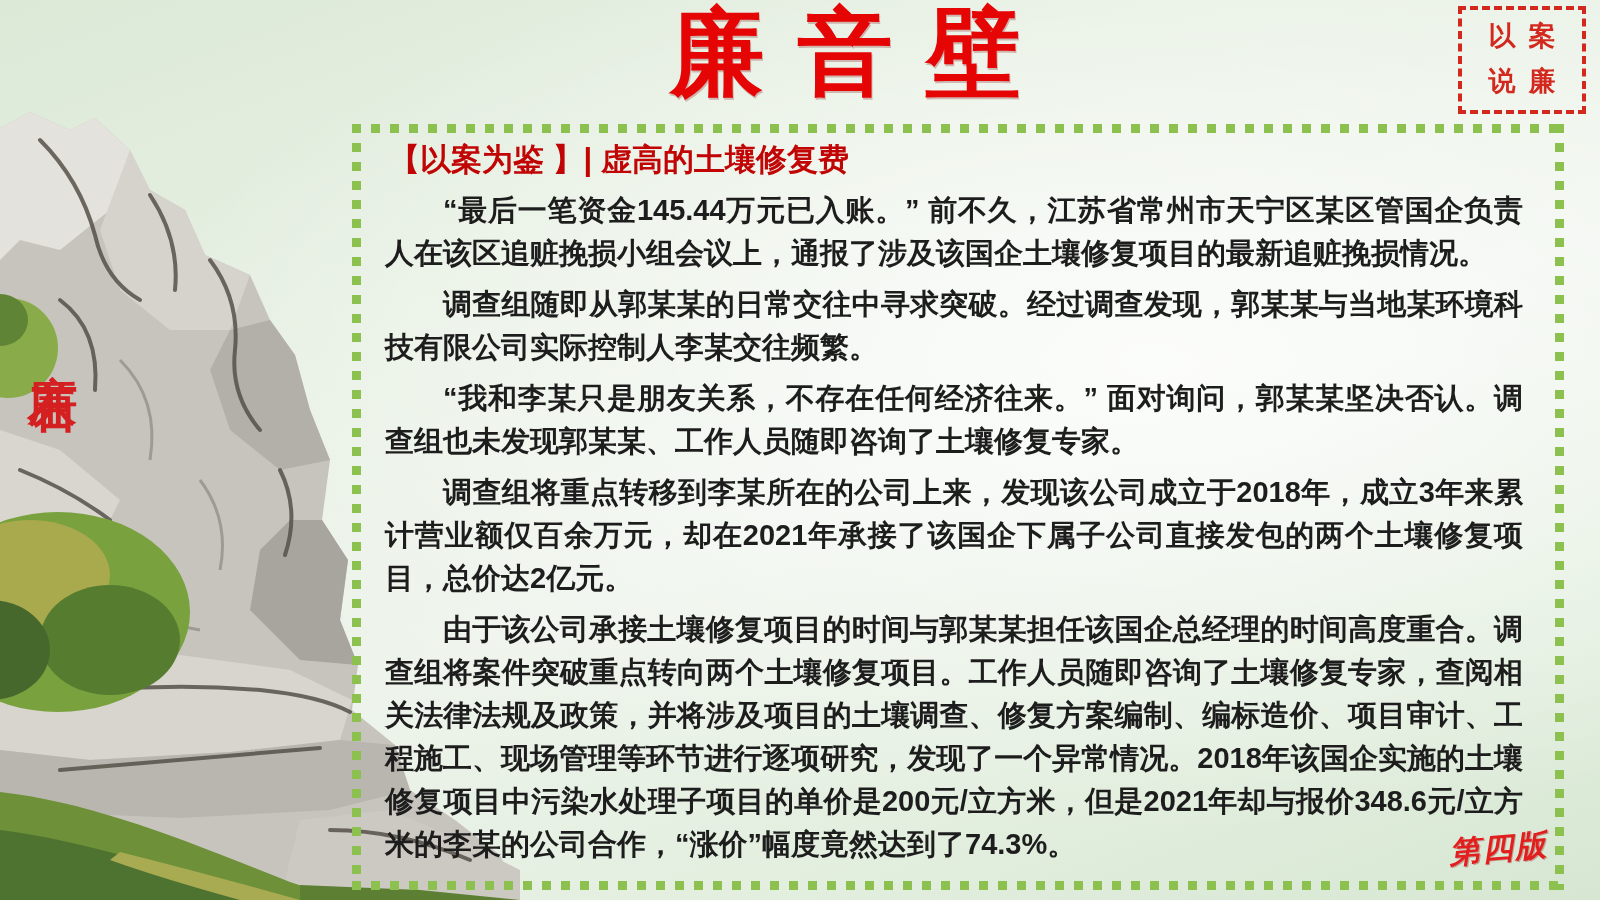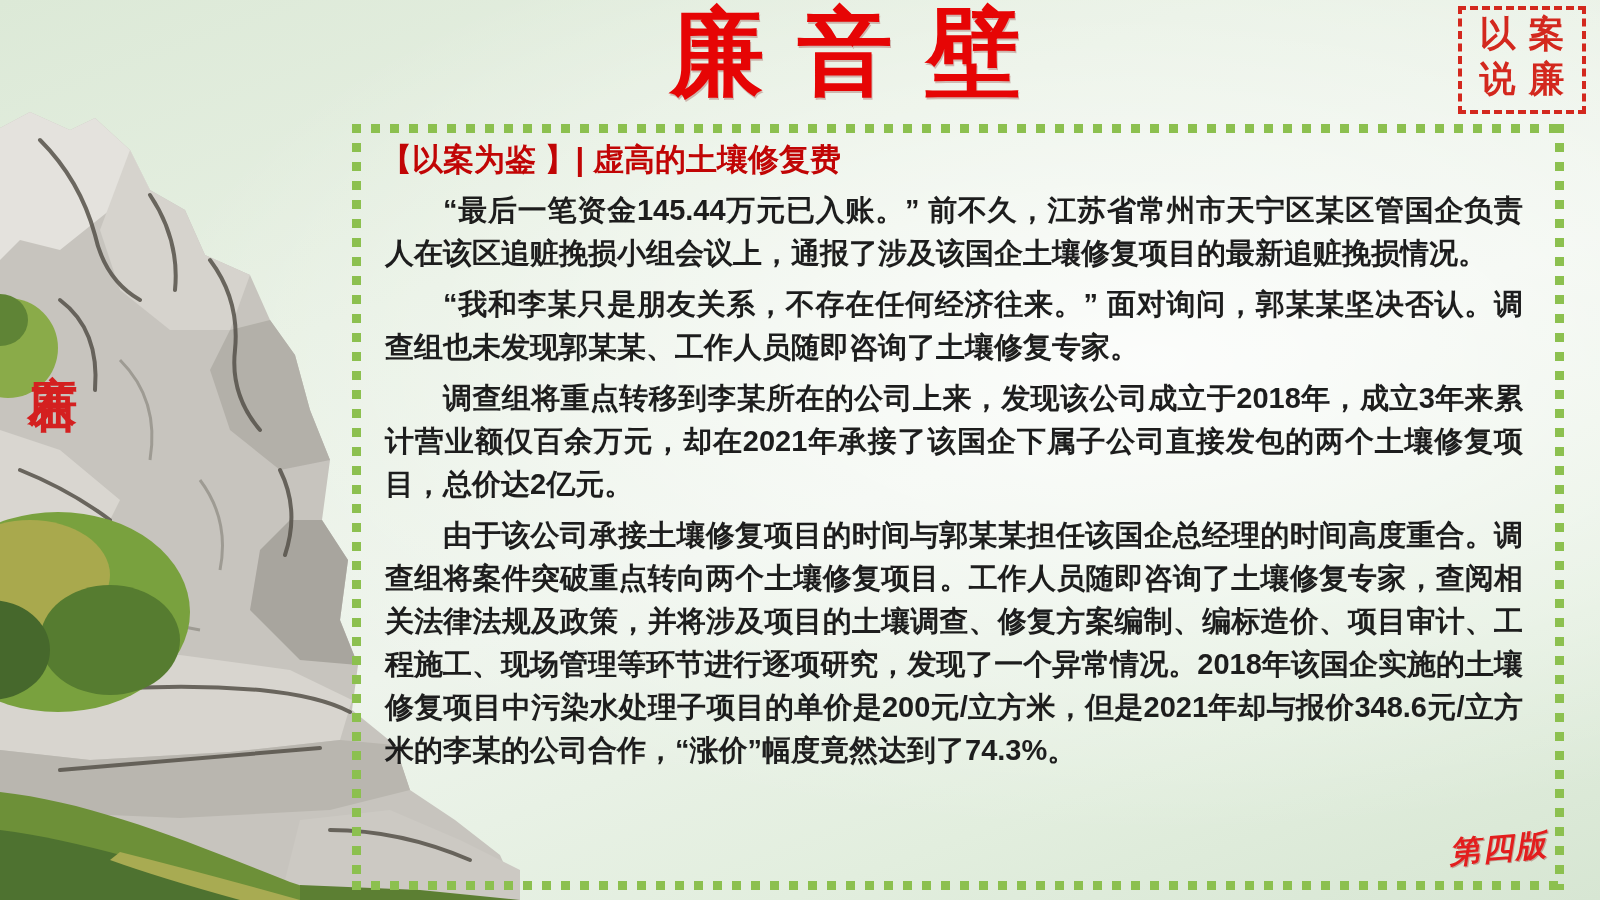--- a/index.html
+++ b/index.html
@@ -46,40 +46,40 @@
   }
   
   .badge{
     position:absolute;top:6px;right:14px;z-index:2;
     width:104px;
     border:4px dashed var(--badge-red);
     padding:4px 8px 6px 8px;
     text-align:center;
   }
   .badge-line{
-    font-size:36px;line-height:45px;font-weight:bold;
+    font-size:27px;line-height:45px;font-weight:bold;
     color:var(--badge-red);
     letter-spacing:13px;margin-right:-13px;
-    font-family:Liberation Mono, monospace;
+    font-family:Liberation Serif, serif;
   }
   
   .article-box{
     position:absolute;left:352px;top:124px;width:1212px;height:766px;z-index:2;
   }
   .edge{position:absolute;z-index:4;}
   .edge.h{left:0;right:0;height:9px;background-image:repeating-linear-gradient(90deg,var(--border-green) 0 9px,transparent 9px 19px);}
   .edge.v{top:0;bottom:0;width:9px;background-image:repeating-linear-gradient(180deg,var(--border-green) 0 9px,transparent 9px 19px);}
   .edge.top{top:0;} .edge.bottom{bottom:0;} .edge.left{left:0;} .edge.right{right:0;}
   .article-content{
     position:absolute;left:9px;top:9px;right:9px;bottom:9px;
     padding:6px 24px 0 16px;
     overflow:hidden;
   }
   .article-heading{
-    margin:0 0 4px 4px;
+    margin:0 0 4px 12px;
     font-size:31px;line-height:42px;font-weight:bold;
     color:var(--heading-red);
   }
   .article-content p{
     margin:8px;
     text-indent:2em;
     font-size:29px;line-height:43px;font-weight:600;
     color:var(--body-text);
     text-align:justify;
   }
@@ -156,20 +156,21 @@
 
   <div class="article-box">
     <div class="edge h top"></div>
     <div class="edge h bottom"></div>
     <div class="edge v left"></div>
     <div class="edge v right"></div>
 
     <div class="article-content">
       <h2 class="article-heading">【以案为鉴 】| 虚高的土壤修复费</h2>
       <p>“最后一笔资金145.44万元已入账。” 前不久，江苏省常州市天宁区某区管国企负责人在该区追赃挽损小组会议上，通报了涉及该国企土壤修复项目的最新追赃挽损情况。</p>
+      <p>调查组随即从郭某某的日常交往中寻求突破。经过调查发现，郭某某与当地某环境科技有限公司实际控制人李某交往频繁。</p>
       <p>“我和李某只是朋友关系，不存在任何经济往来。” 面对询问，郭某某坚决否认。调查组也未发现郭某某、工作人员随即咨询了土壤修复专家。</p>
       <p>调查组将重点转移到李某所在的公司上来，发现该公司成立于2018年，成立3年来累计营业额仅百余万元，却在2021年承接了该国企下属子公司直接发包的两个土壤修复项目，总价达2亿元。</p>
       <p>由于该公司承接土壤修复项目的时间与郭某某担任该国企总经理的时间高度重合。调查组将案件突破重点转向两个土壤修复项目。工作人员随即咨询了土壤修复专家，查阅相关法律法规及政策，并将涉及项目的土壤调查、修复方案编制、编标造价、项目审计、工程施工、现场管理等环节进行逐项研究，发现了一个异常情况。2018年该国企实施的土壤修复项目中污染水处理子项目的单价是200元/立方米，但是2021年却与报价348.6元/立方米的李某的公司合作，“涨价”幅度竟然达到了74.3%。</p>
     </div>
   </div>
 
   <div class="edition-label">第四版</div>
 
 </div>
 

